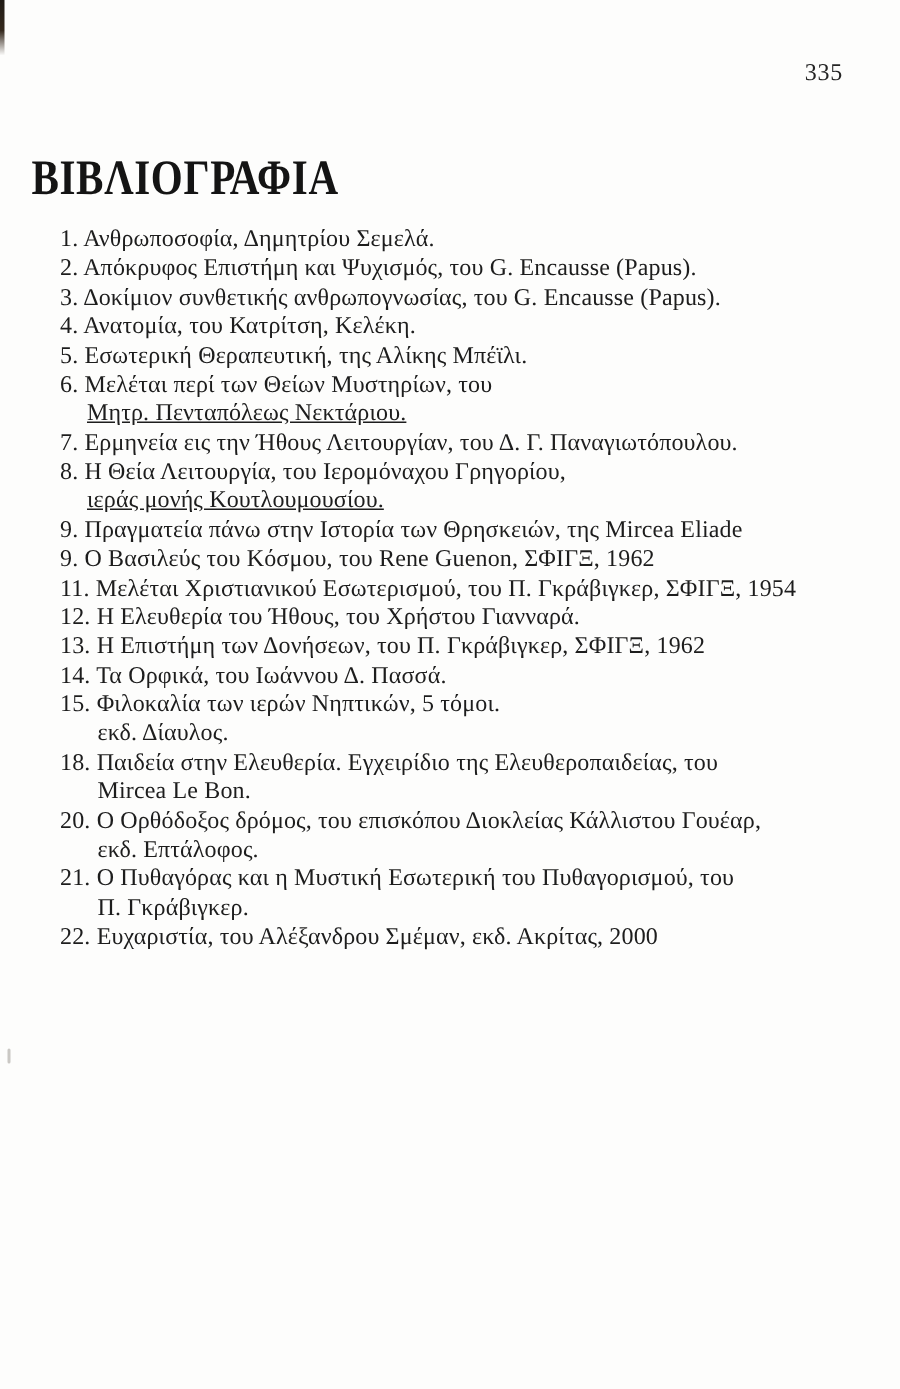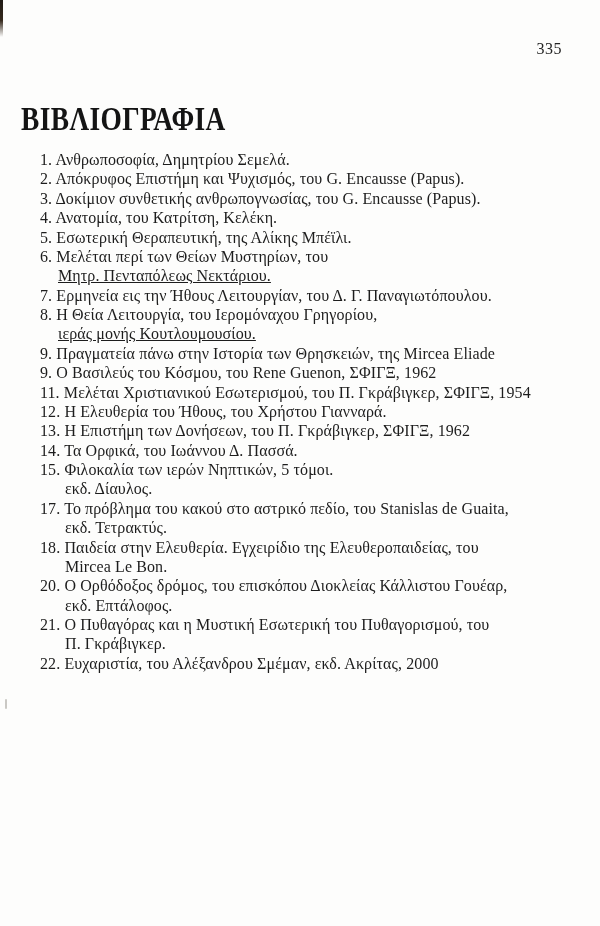--- a/index.html
+++ b/index.html
@@ -140,24 +140,20 @@
     <div class="bib-item d2">
       <div class="line first"><span class="num">14.</span> <span>Τα Ορφικά, του Ιωάννου Δ. Πασσά.</span></div>
     </div>
     <div class="bib-item d2">
       <div class="line first"><span class="num">15.</span> <span>Φιλοκαλία των ιερών Νηπτικών, 5 τόμοι.</span></div>
     </div>
     <div class="bib-item d2">
       <div class="line cont"><span>εκδ. Δίαυλος.</span></div>
     </div>
     <div class="bib-item d2">
-      <div class="line first"><span class="num">17.</span> <span>Το πρόβλημα του κακού στο αστρικό πεδίο, του Stanislas de Guaita,</span></div>
-      <div class="line cont"><span>εκδ. Τετρακτύς.</span></div>
-    </div>
-    <div class="bib-item d2">
       <div class="line first"><span class="num">18.</span> <span>Παιδεία στην Ελευθερία. Εγχειρίδιο της Ελευθεροπαιδείας, του</span></div>
       <div class="line cont"><span>Mircea Le Bon.</span></div>
     </div>
     <div class="bib-item d2">
       <div class="line first"><span class="num">20.</span> <span>Ο Ορθόδοξος δρόμος, του επισκόπου Διοκλείας Κάλλιστου Γουέαρ,</span></div>
       <div class="line cont"><span>εκδ. Επτάλοφος.</span></div>
     </div>
     <div class="bib-item d2">
       <div class="line first"><span class="num">21.</span> <span>Ο Πυθαγόρας και η Μυστική Εσωτερική του Πυθαγορισμού, του</span></div>
       <div class="line cont"><span>Π. Γκράβιγκερ.</span></div>

